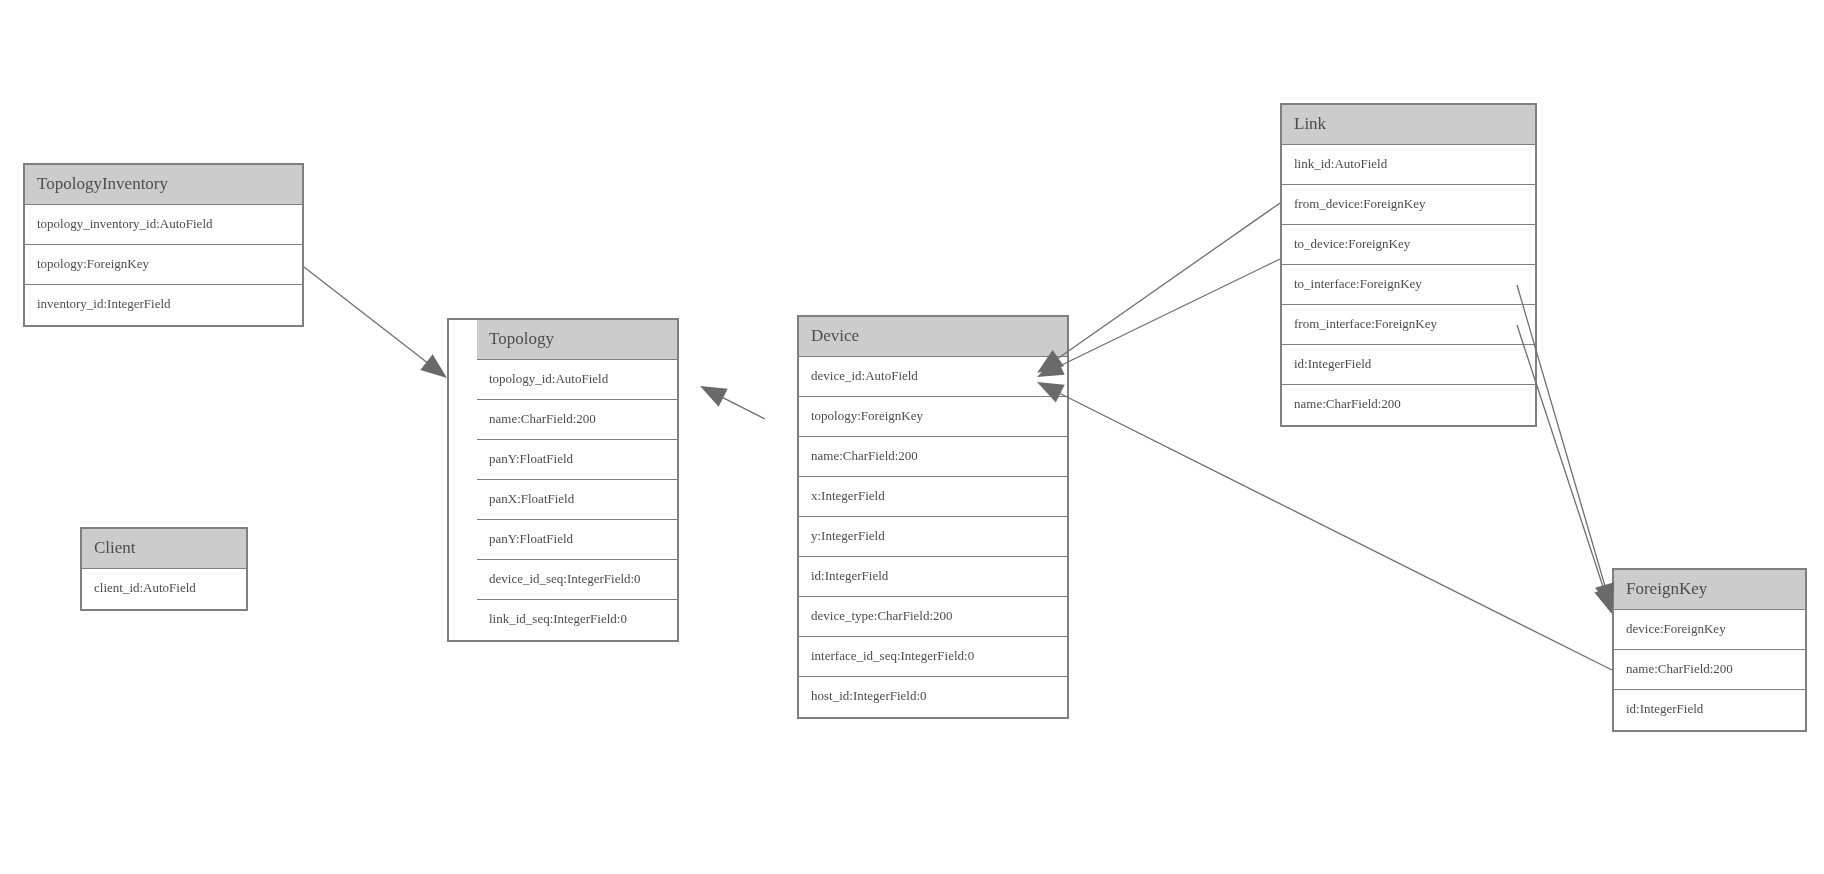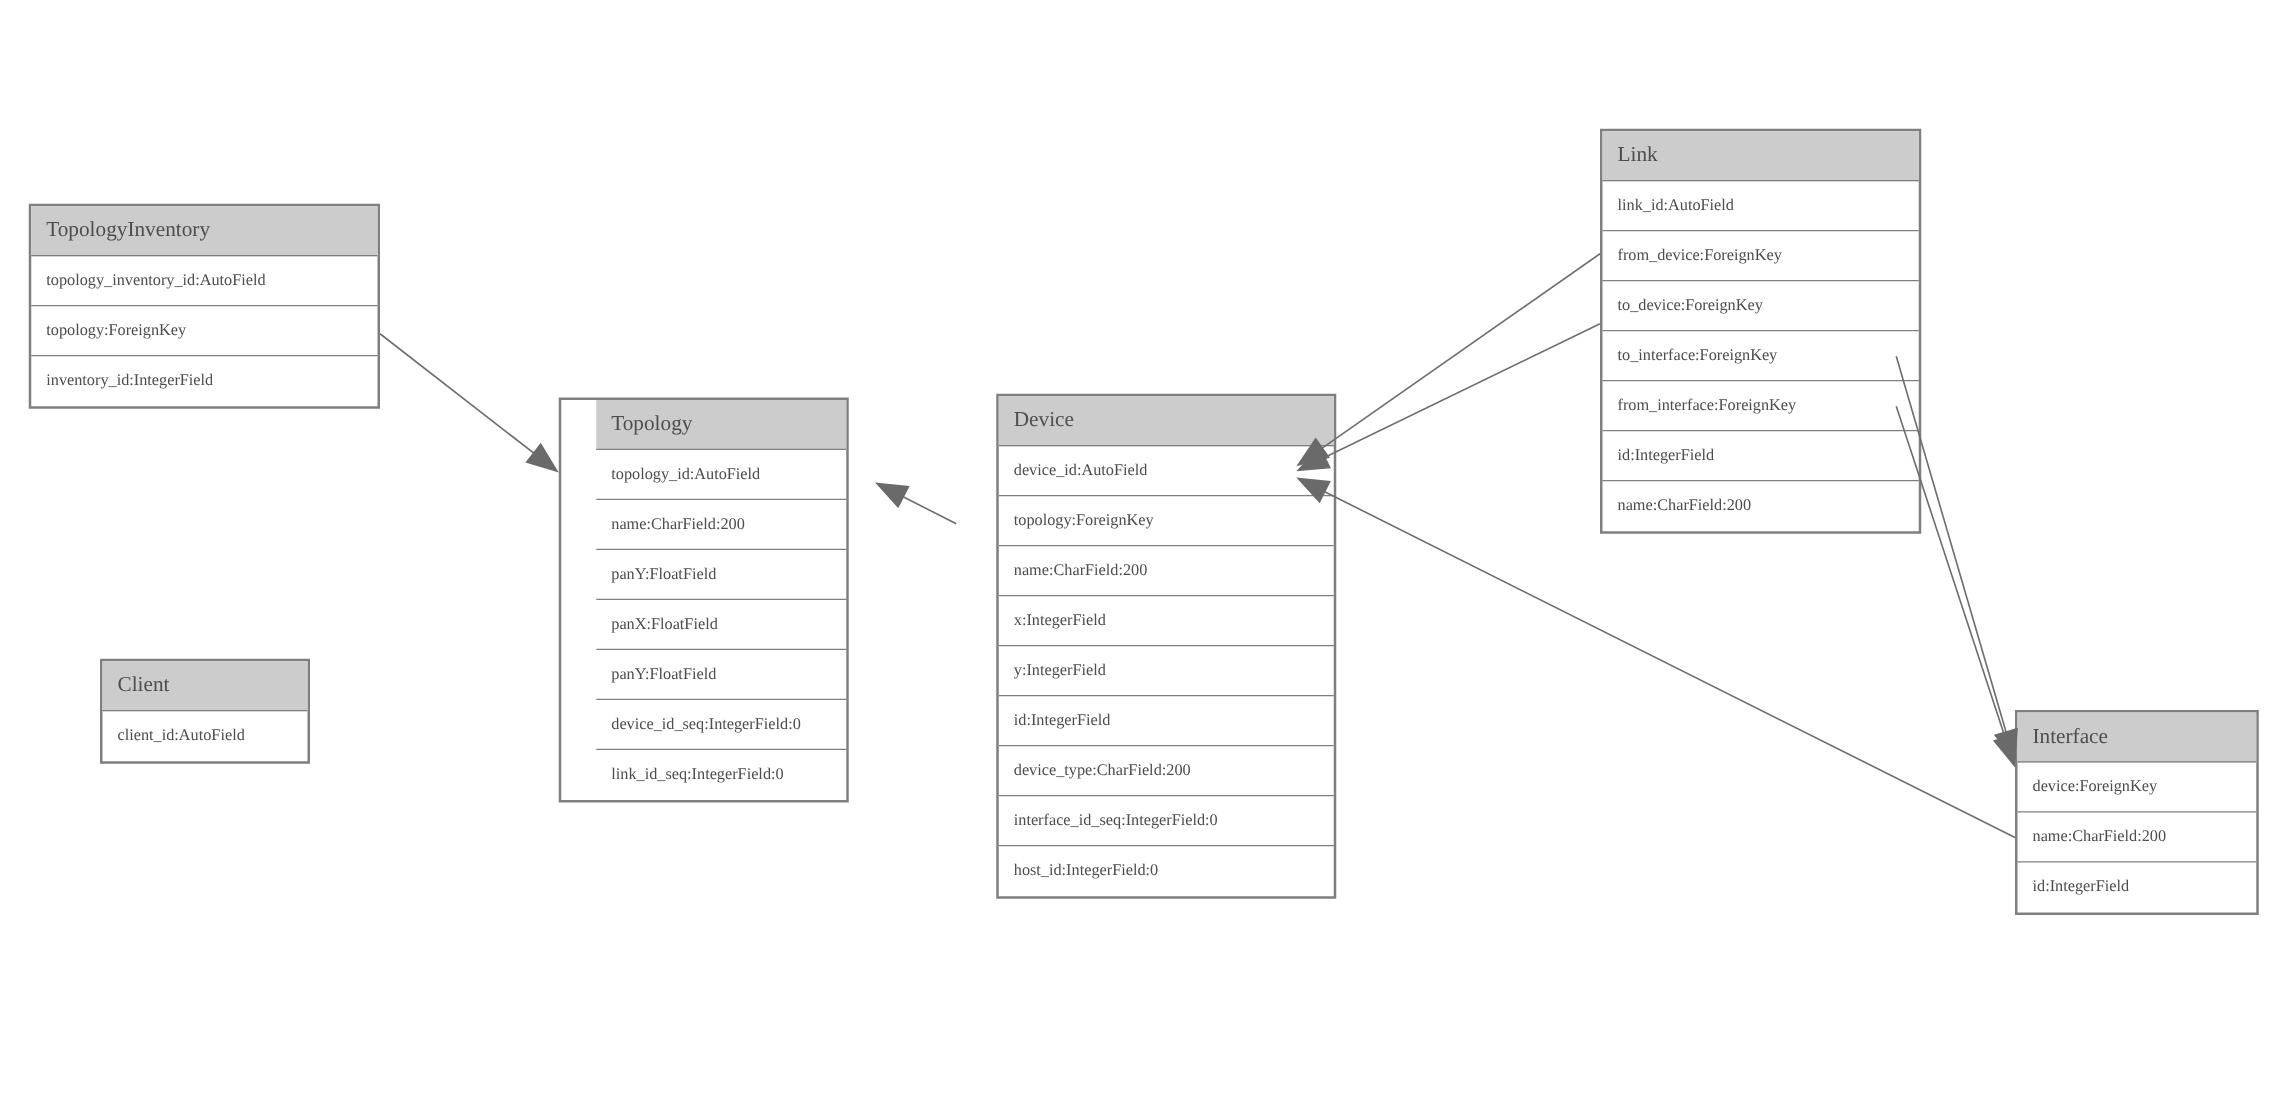--- a/index.html
+++ b/index.html
@@ -93,21 +93,21 @@
       <div class="entity-header">Link</div>
       <div class="entity-row">link_id:AutoField</div>
       <div class="entity-row">from_device:ForeignKey</div>
       <div class="entity-row">to_device:ForeignKey</div>
       <div class="entity-row">to_interface:ForeignKey</div>
       <div class="entity-row">from_interface:ForeignKey</div>
       <div class="entity-row">id:IntegerField</div>
       <div class="entity-row">name:CharField:200</div>
     </div>
     <div class="entity" style="left: 1612px; top: 568px; width: 195px;">
-      <div class="entity-header">Interface</div>
+      <div class="entity-header">ForeignKey</div>
       <div class="entity-row">device:ForeignKey</div>
       <div class="entity-row">name:CharField:200</div>
       <div class="entity-row">id:IntegerField</div>
     </div>
     <svg id="wires" width="1824" height="874">
       <line x1="304" y1="267" x2="443.8402129991479" y2="375.5472982021358" stroke="#6e6e6e" stroke-width="1.3"></line>
       <polygon points="447,378 420.32962999980106,369.95690581601286 432.593138989122,354.15797081175253" fill="#6a6a6a"></polygon>
       <line x1="765" y1="419" x2="703.5666670770328" y2="387.8107694391089" stroke="#6e6e6e" stroke-width="1.3"></line>
       <polygon points="700,386 727.7102595984851,388.85333366162615 718.6564124029404,406.6866690467898" fill="#6a6a6a"></polygon>
       <line x1="1280" y1="203" x2="1040.2775612170694" y2="370.7070559386757" stroke="#6e6e6e" stroke-width="1.3"></line>

